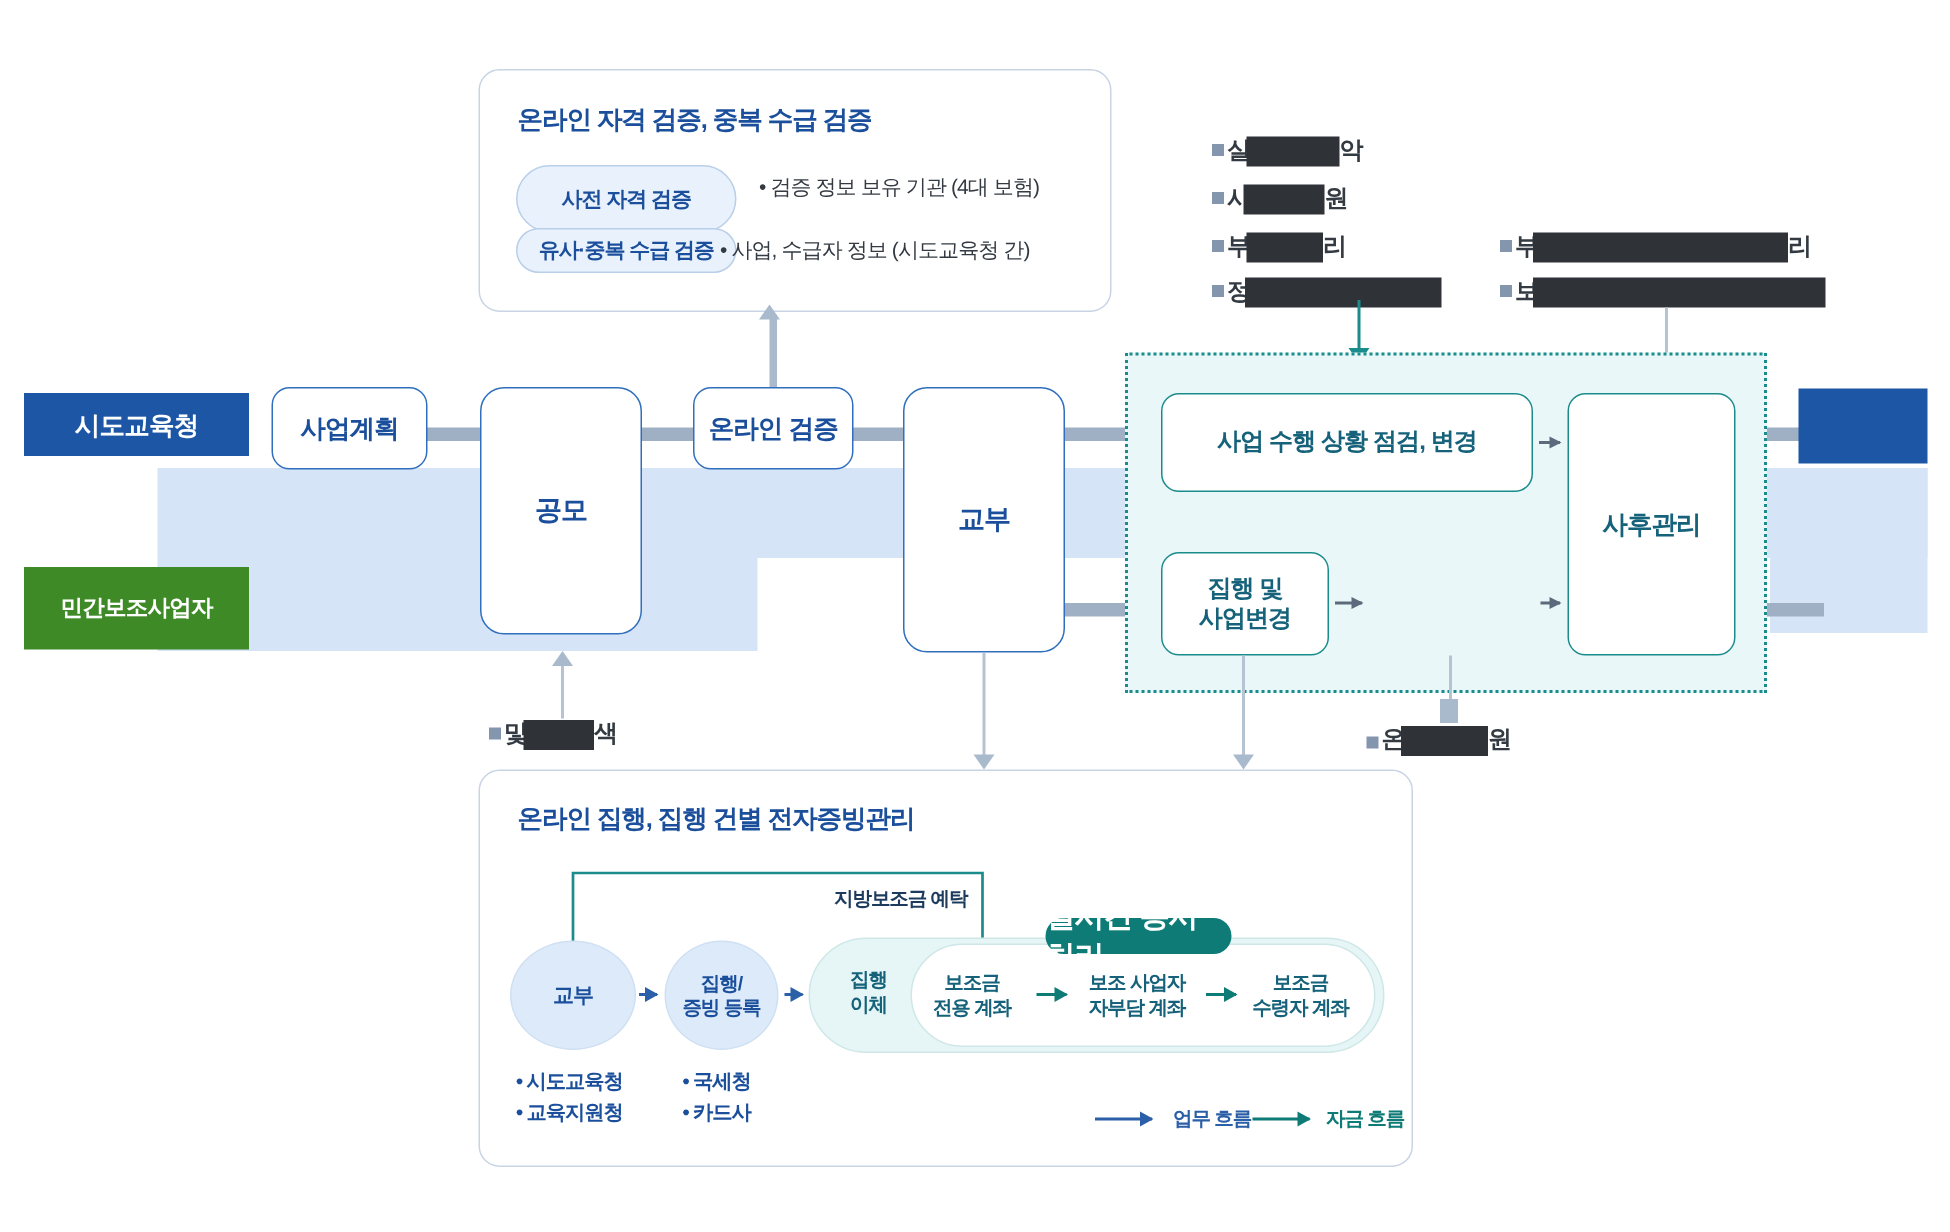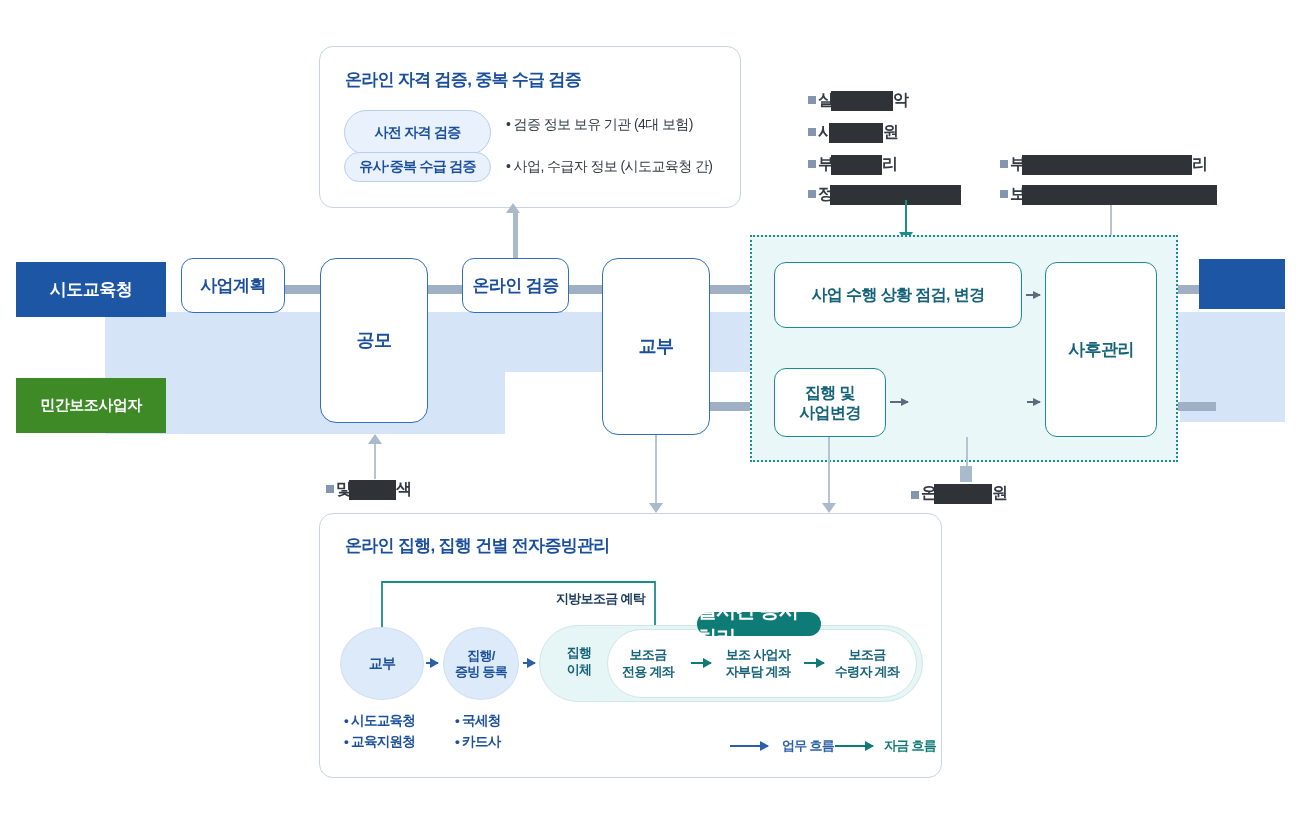--- a/index.html
+++ b/index.html
@@ -164,21 +164,21 @@
 </style>
 </head>
 <body>
 
 <div id="canvas">
 
   <div class="band abs" style="left:105px;top:312px;width:1180px;height:60px;"></div>
   <div class="band abs" style="left:105px;top:372px;width:400px;height:62px;"></div>
   <div class="band abs" style="left:1180px;top:312px;width:105px;height:110px;"></div>
 
-  <div class="role role-blue" style="left:16px;top:262px;width:150px;height:55px;font-size:17px;">
+  <div class="role role-blue" style="left:16px;top:262px;width:150px;height:42px;font-size:17px;">
     <span>시도교육청</span>
   </div>
   <div class="role role-green" style="left:16px;top:378px;width:150px;height:55px;font-size:15px;">
     <span>민간보조사업자</span>
   </div>
 
   <div class="hbar" style="left:283px;top:285px;width:40px;"></div>
   <div class="hbar" style="left:426px;top:285px;width:40px;"></div>
   <div class="hbar" style="left:566px;top:285px;width:40px;"></div>
   <div class="hbar" style="left:709px;top:285px;width:45px;"></div>
@@ -206,21 +206,21 @@
   <div class="panel-title" style="left:345px;top:68px;font-size:17px;">온라인 자격 검증, 중복 수급 검증</div>
 
   <div class="pill" style="left:344px;top:110px;width:147px;height:45px;font-size:14px;">
     <span>사전 자격 검증</span>
   </div>
   <div class="bullet-txt" style="left:506px;top:116px;font-size:14px;">• 검증 정보 보유 기관 (4대 보험)</div>
 
   <div class="pill" style="left:344px;top:152px;width:147px;height:30px;font-size:14px;">
     <span>유사·중복 수급 검증</span>
   </div>
-  <div class="bullet-txt" style="left:506px;top:158px;font-size:14px;">• 사업, 수급자 정보 (시도교육청 간)</div>
+  <div class="bullet-txt" style="left:480px;top:158px;font-size:14px;">• 사업, 수급자 정보 (시도교육청 간)</div>
 
   <div class="vline" style="left:513px;top:212px;height:46px;"></div>
   <div class="arrow-up" style="left:506px;top:203px;"></div>
 
   <div class="sqbullet" style="left:808px;top:96px;"></div>
   <div class="bullet-txt" style="left:818px;top:90px;font-size:16px;font-weight:bold;">실</div>
   <div class="redact" style="left:831px;top:91px;width:62px;height:20px;"></div>
   <div class="bullet-txt" style="left:893px;top:90px;font-size:16px;font-weight:bold;">악</div>
 
   <div class="sqbullet" style="left:808px;top:128px;"></div>

